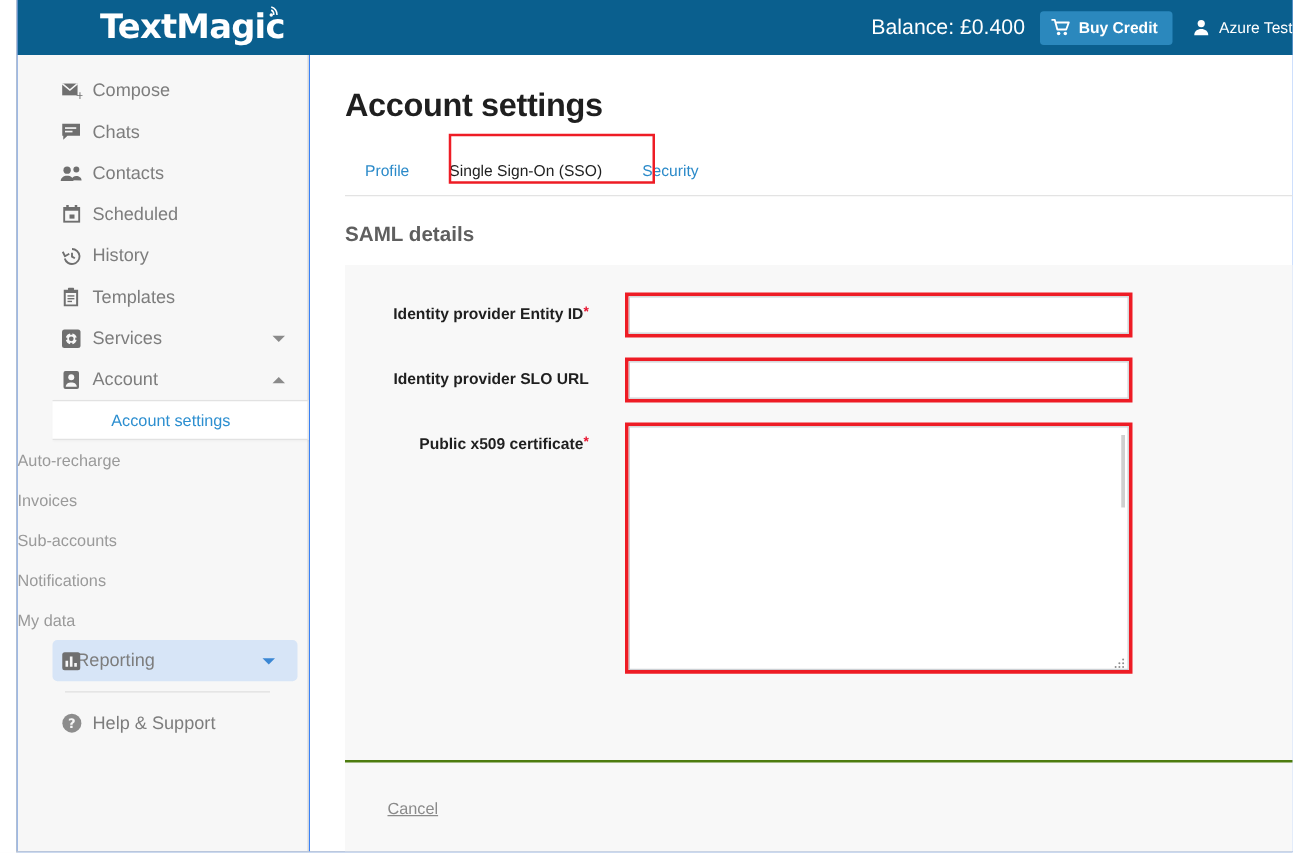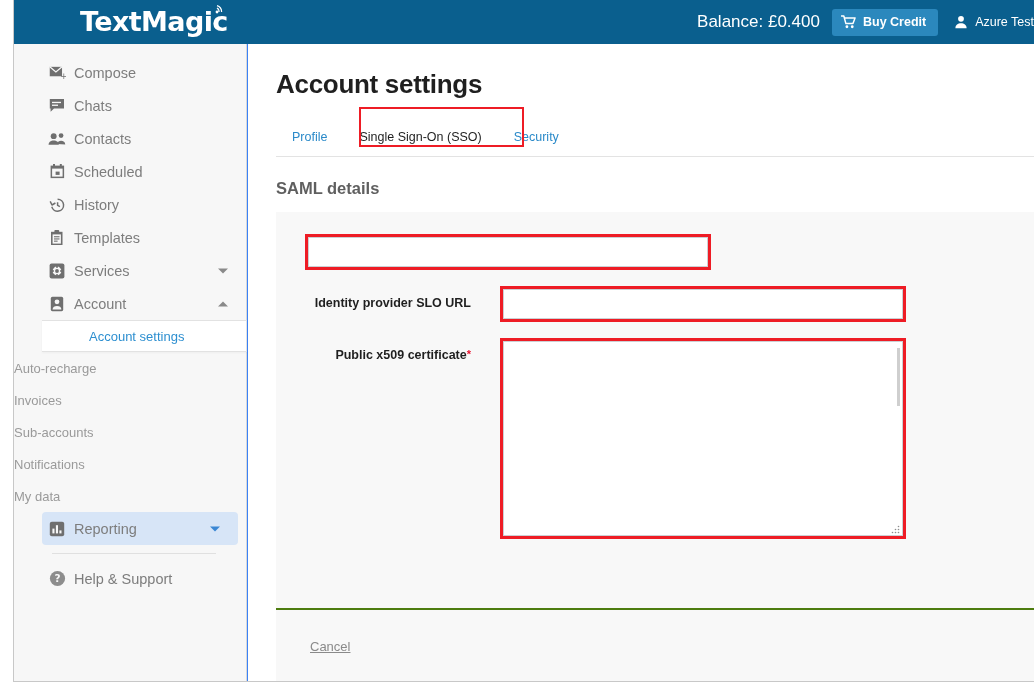--- a/index.html
+++ b/index.html
@@ -156,21 +156,21 @@
     border-left: none;
     margin-left: 28px;
     padding-left: 47px;
     width: 205px;
     box-shadow: 0 1px 2px rgba(0,0,0,0.04);
   }
   .nav-item.highlight {
     background: #d7e5f7;
     border-radius: 4px;
     margin: 0 9px 0 28px;
-    padding-left: 32px;
+    padding-left: 19px;
     width: 196px;
     color: #7d7d7d;
   }
   .nav-item.highlight .nav-ico { left: 6px; }
   .nav-divider {
     height: 1px;
     background: #e0e0e0;
     margin: 8px 30px 8px 38px;
   }
 
@@ -541,20 +541,23 @@
         <span>Security</span>
       </div>
       <div class="tab-annot"></div>
     </div>
 
     <div class="section-title">SAML details</div>
 
     <div class="form-panel">
 
       <div class="form-row">
+        <div class="form-label">
+          <span>Identity provider Entity ID</span><span class="req">*</span>
+        </div>
         <div class="field-wrap">
           <div class="annot-box">
             <input class="txt-input" type="text" value="" style="">
           </div>
         </div>
       </div>
 
 
       <div class="form-row">
         <div class="form-label">

